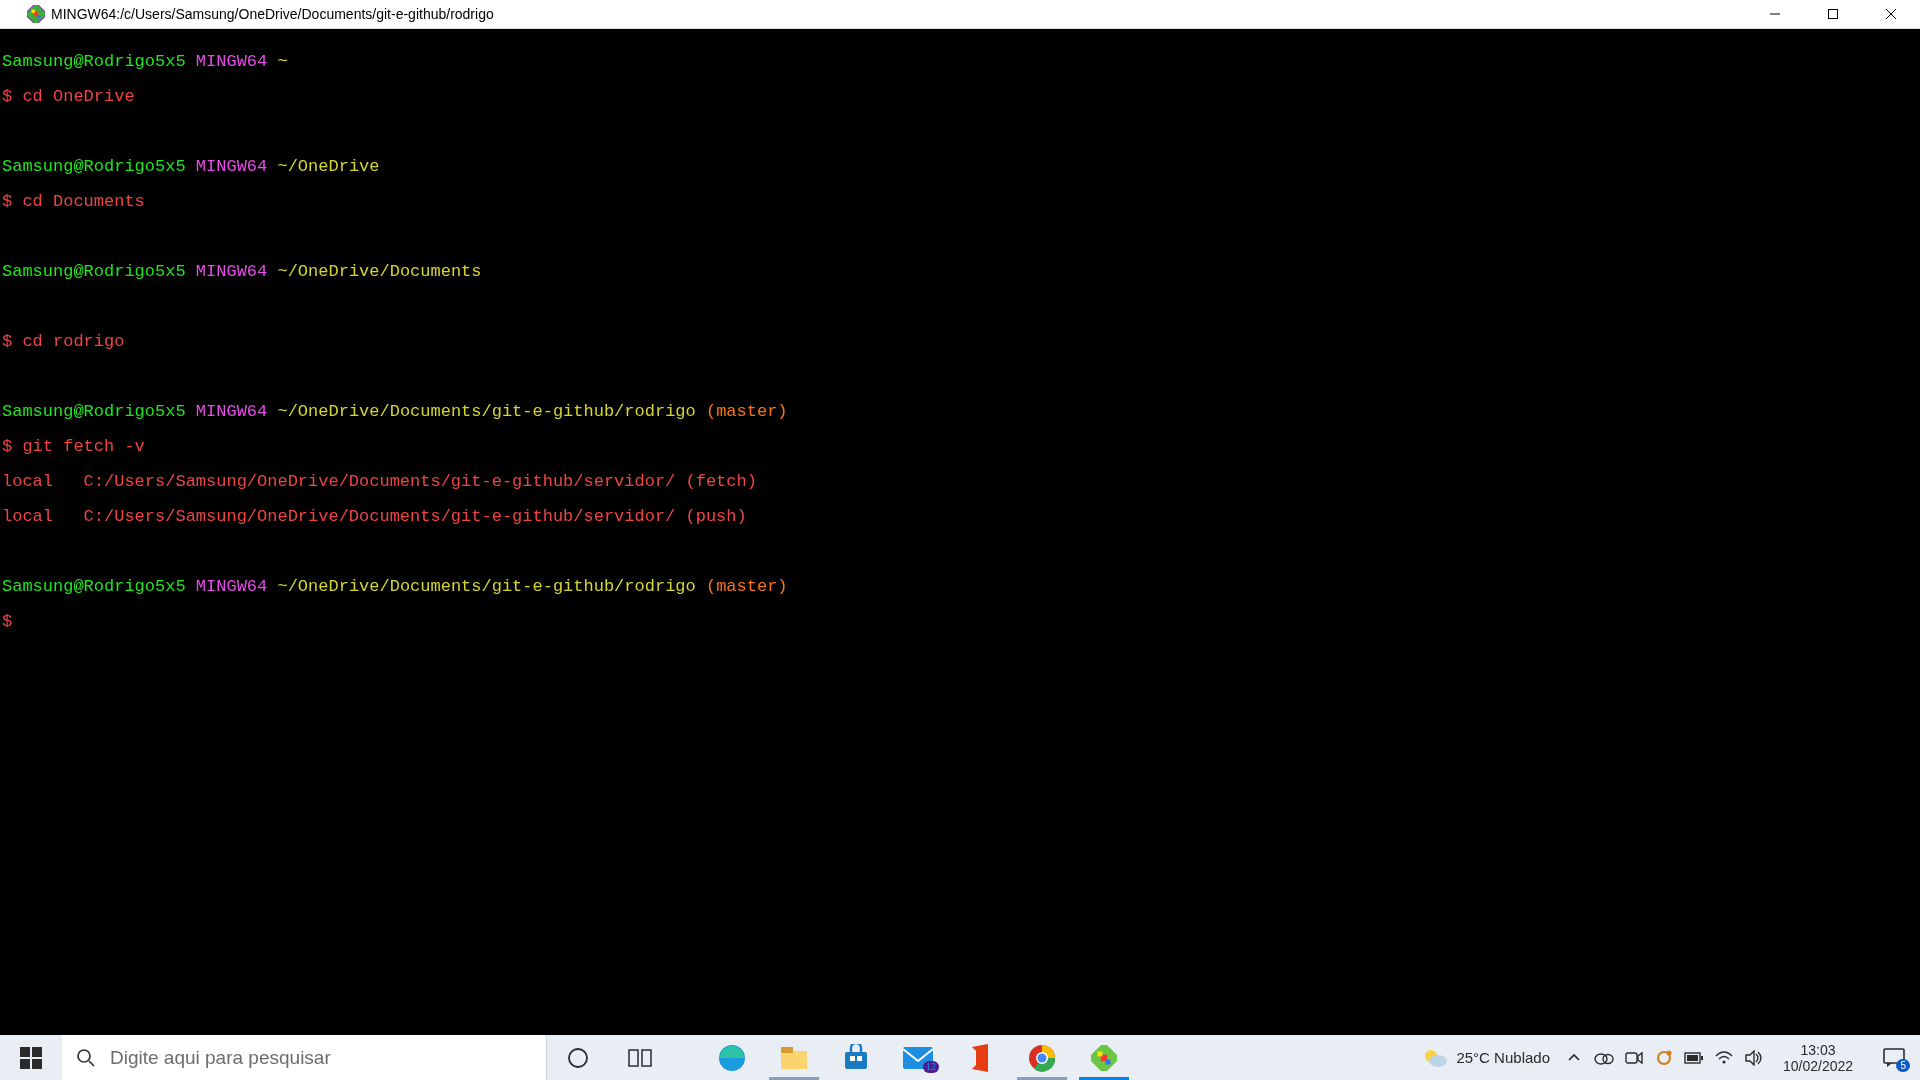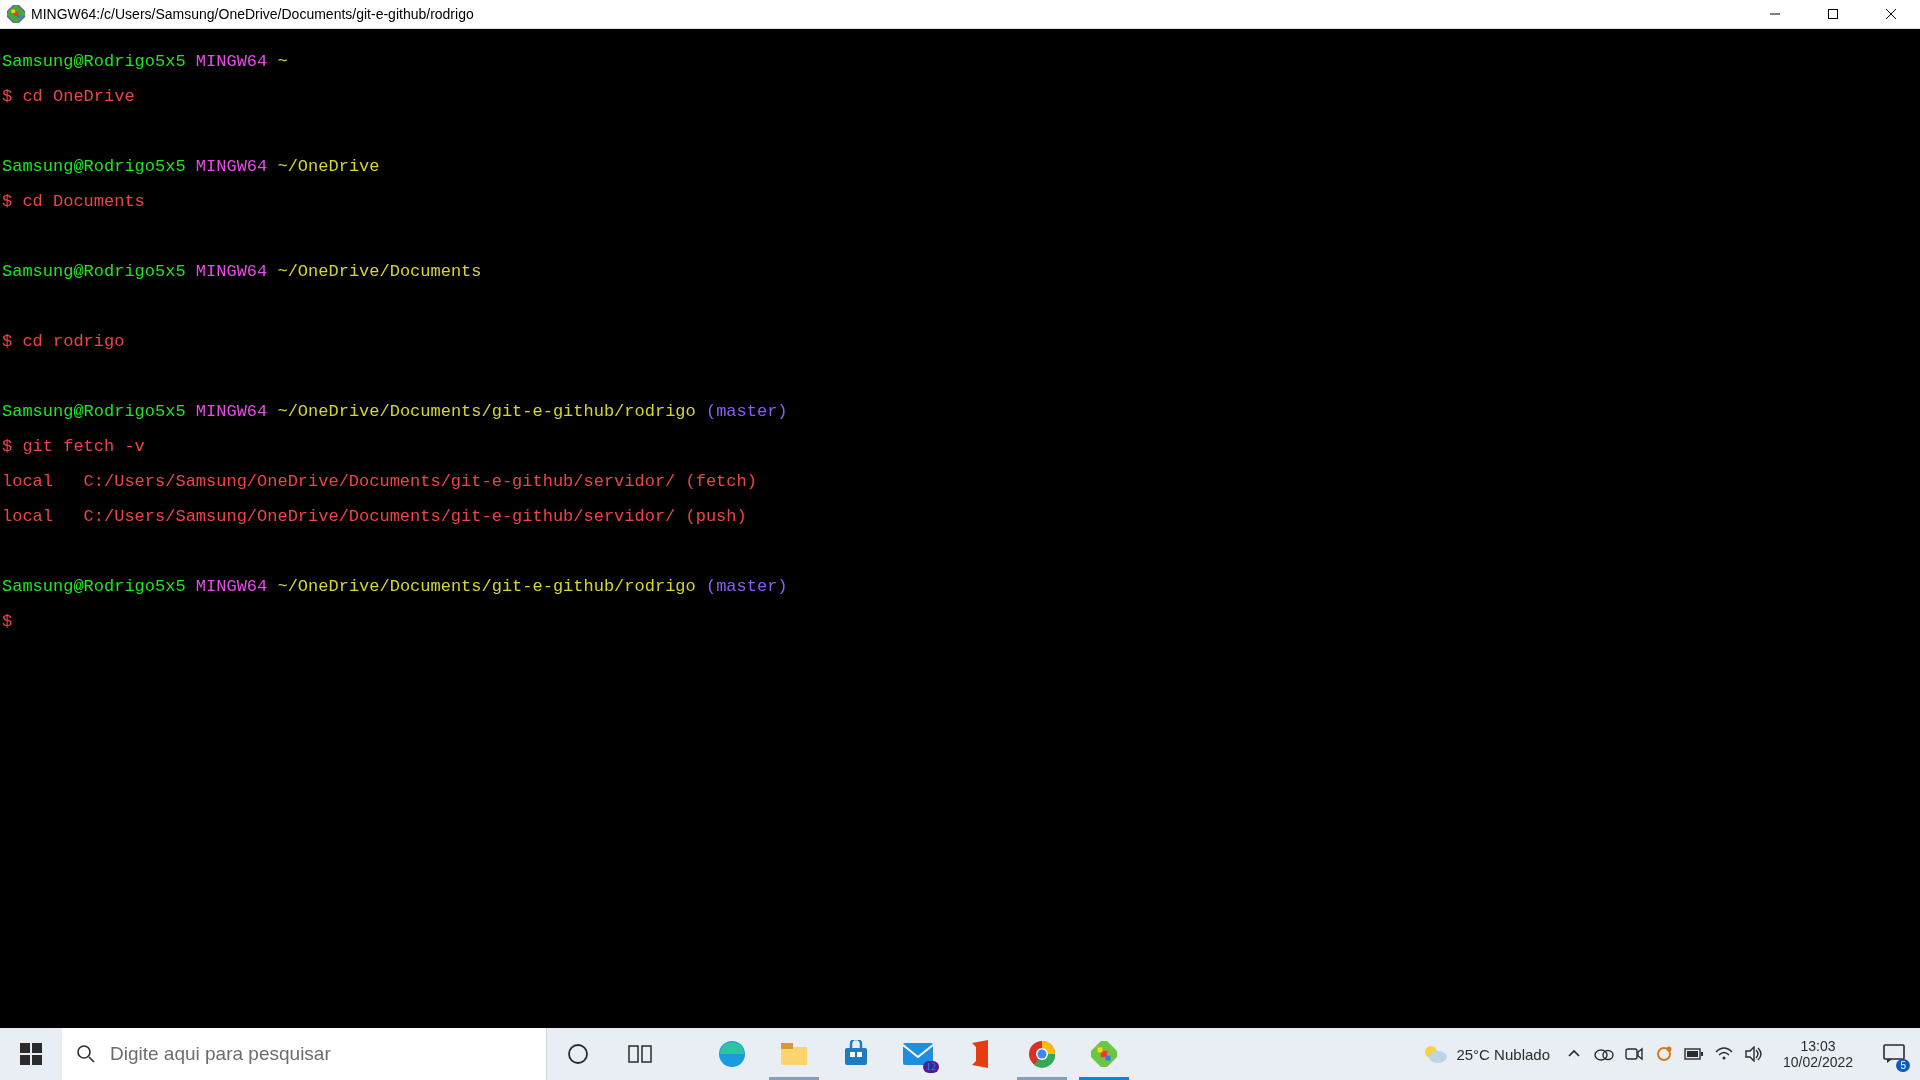--- a/index.html
+++ b/index.html
@@ -16,20 +16,21 @@
     
     .titlebar {
       height: 29px;
       background: #ffffff;
       display: flex;
       align-items: center;
       border-bottom: 1px solid #e0e0e0;
       font-family: "Segoe UI", sans-serif;
       font-size: 14px;
       color: #000;
+      padding-left: 20px;
     }
     .titlebar .app-icon {
       width: 18px; height: 18px;
       margin: 0 6px 0 7px;
     }
     .titlebar .title { flex: 0 0 auto; }
     .titlebar .spacer { flex: 1 1 auto; }
     .win-btn {
       width: 58px; height: 29px;
       display: flex; align-items: center; justify-content: center;
@@ -41,27 +42,27 @@
       background: #000000;
       color: #c0c0c0;
       padding: 6px 4px 4px 2px;
       line-height: 17.5px;
       white-space: pre;
       overflow-y: auto;
     }
     .g  { color: #1ee61e; }
     .mg { color: #e84be8; }
     .yl { color: #d6d630; }
-    .cy { color: #8b5cf6; margin-top: 36px; }
+    .cy { color: #f97316; margin-top: 36px; }
     .wt { color: #ef4444; }
     .line { min-height: 17.5px; }
 
     
     .taskbar {
-      height: 52px;
+      height: 45px;
       background: #e9eef4;
       display: flex;
       align-items: stretch;
       font-family: "Segoe UI", sans-serif;
       color: #2b2b2b;
     }
     .tb-start {
       width: 62px; display: flex; align-items: center; justify-content: center;
     }
     .tb-search {

